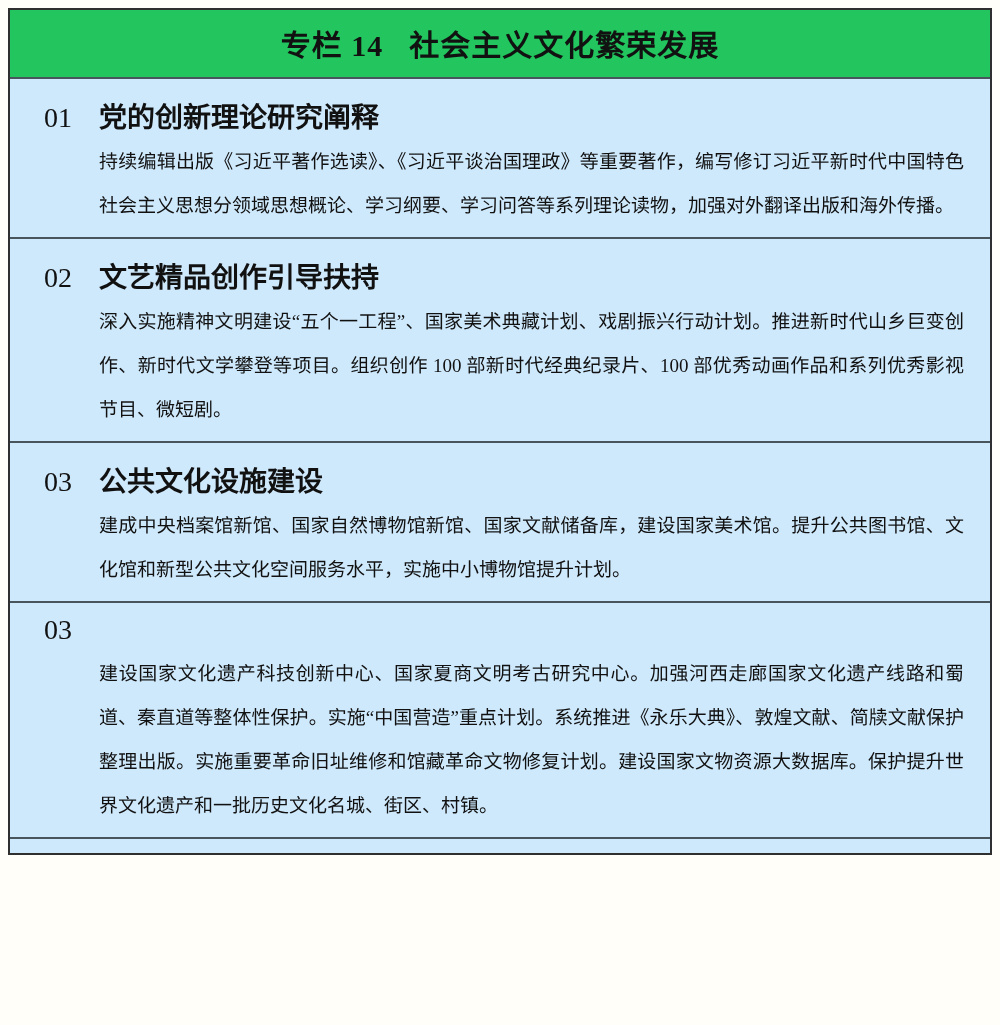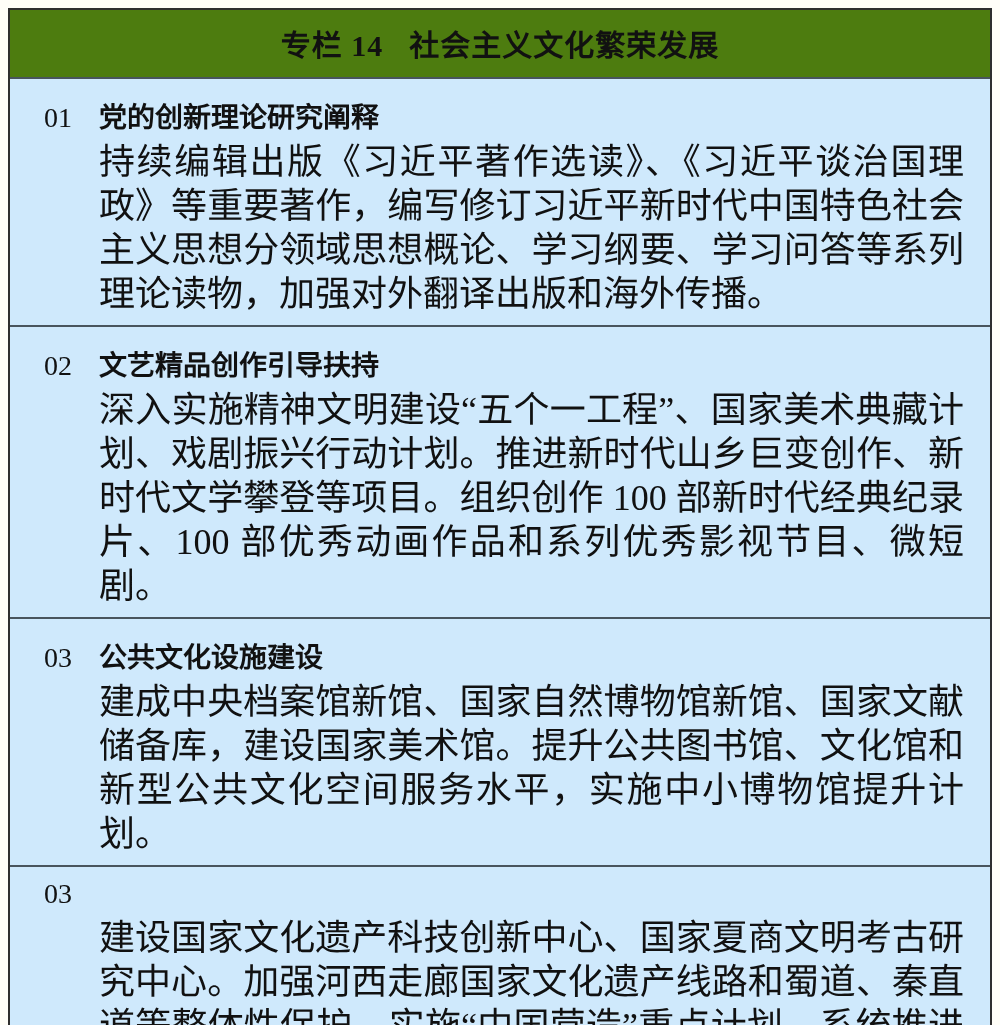--- a/index.html
+++ b/index.html
@@ -15,21 +15,21 @@
     padding: 8px;
     background: #fffef8;
   }
   .panel {
     box-sizing: border-box;
     width: 984px;
     border: 2px solid #2f2f2f;
     background: #cfe9fc;
   }
   .panel-header {
-    background: #4d7c0f;
+    background: #22c55e;
     text-align: center;
     padding: 11px 10px 12px 10px;
   }
   .panel-title {
     font-size: 30px;
     font-weight: bold;
     color: #111;
     letter-spacing: 1px;
   }
   .panel-title .num-gap {
@@ -52,21 +52,21 @@
     flex: 0 0 55px;
   }
   .section-title {
     font-size: 28px;
     font-weight: bold;
     color: #111;
     margin-top: 12px;
   }
   .section-body {
     margin: 0 0 0 55px;
-    font-size: 36px;
+    font-size: 19px;
     line-height: 44px;
     color: #111;
     text-align: justify;
     text-justify: inter-ideograph;
   }
 </style>
 </head>
 <body>
 
 <div class="page">

